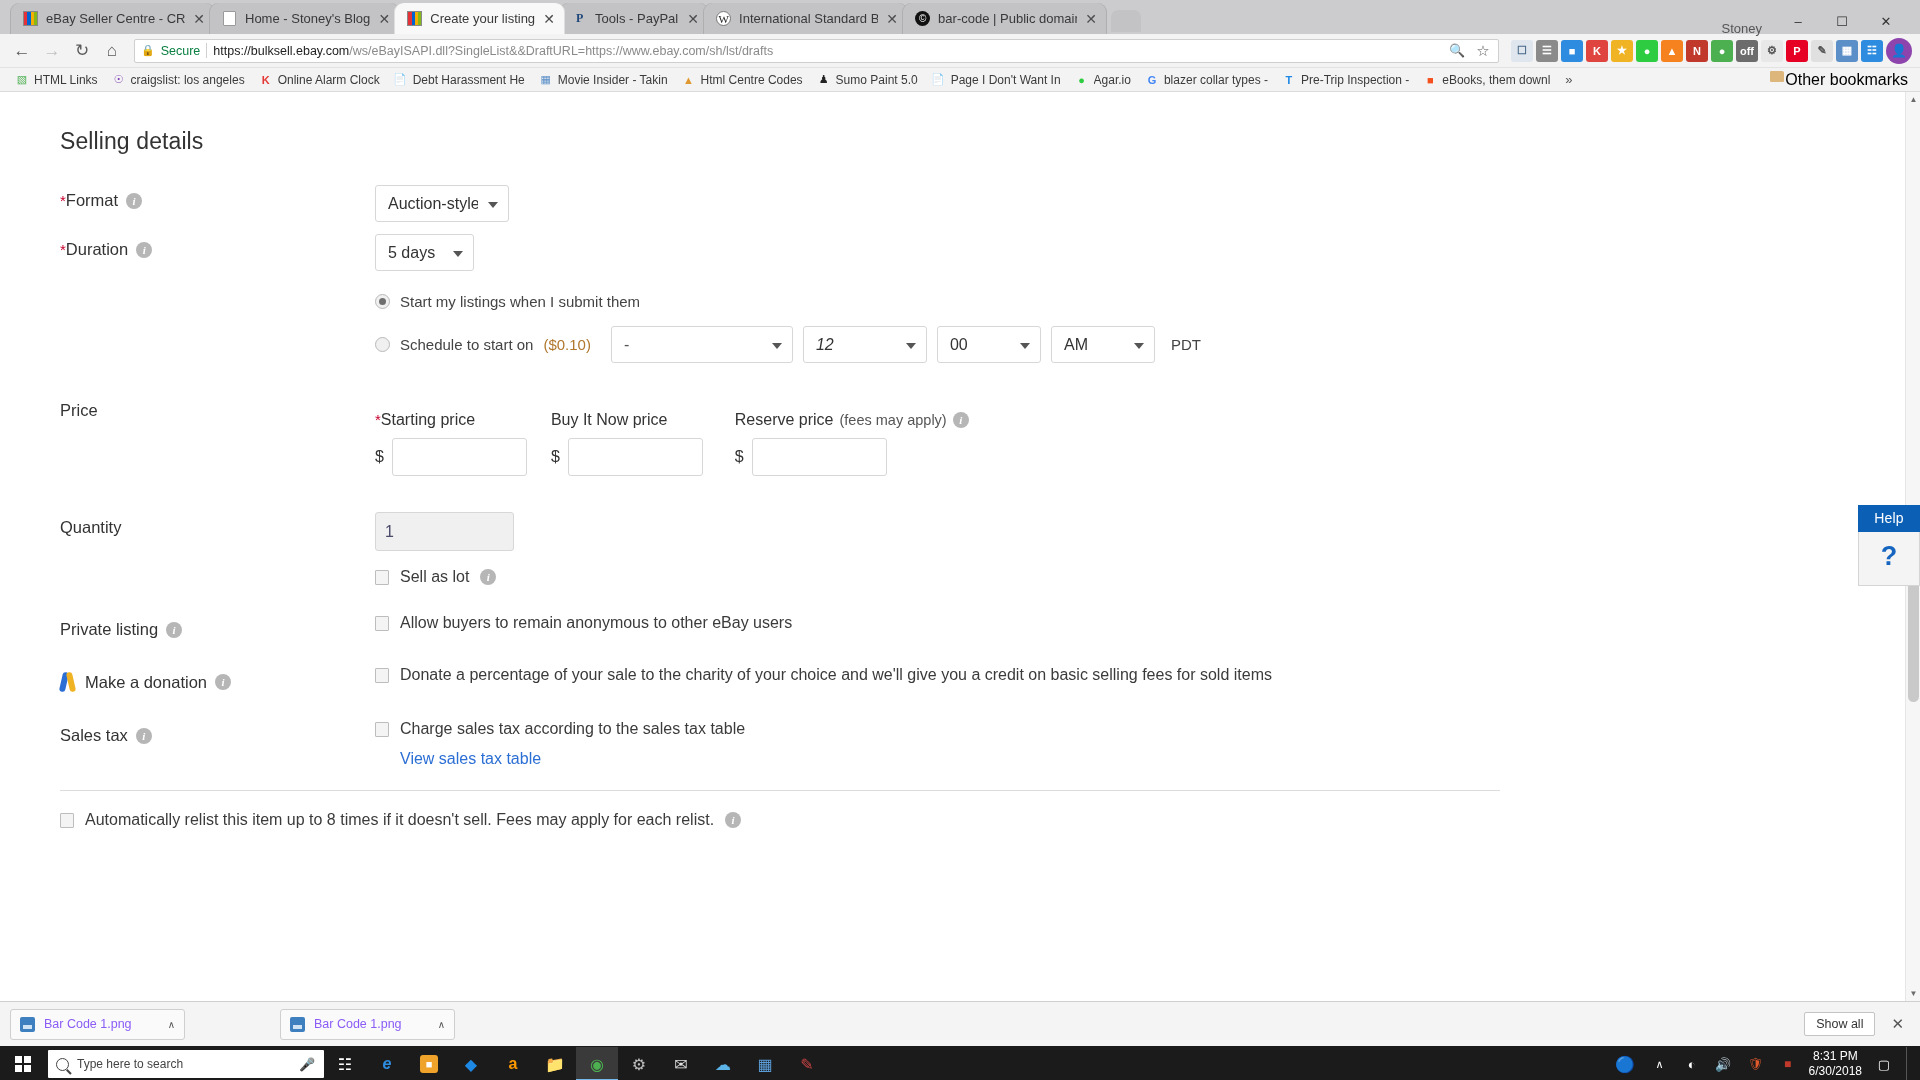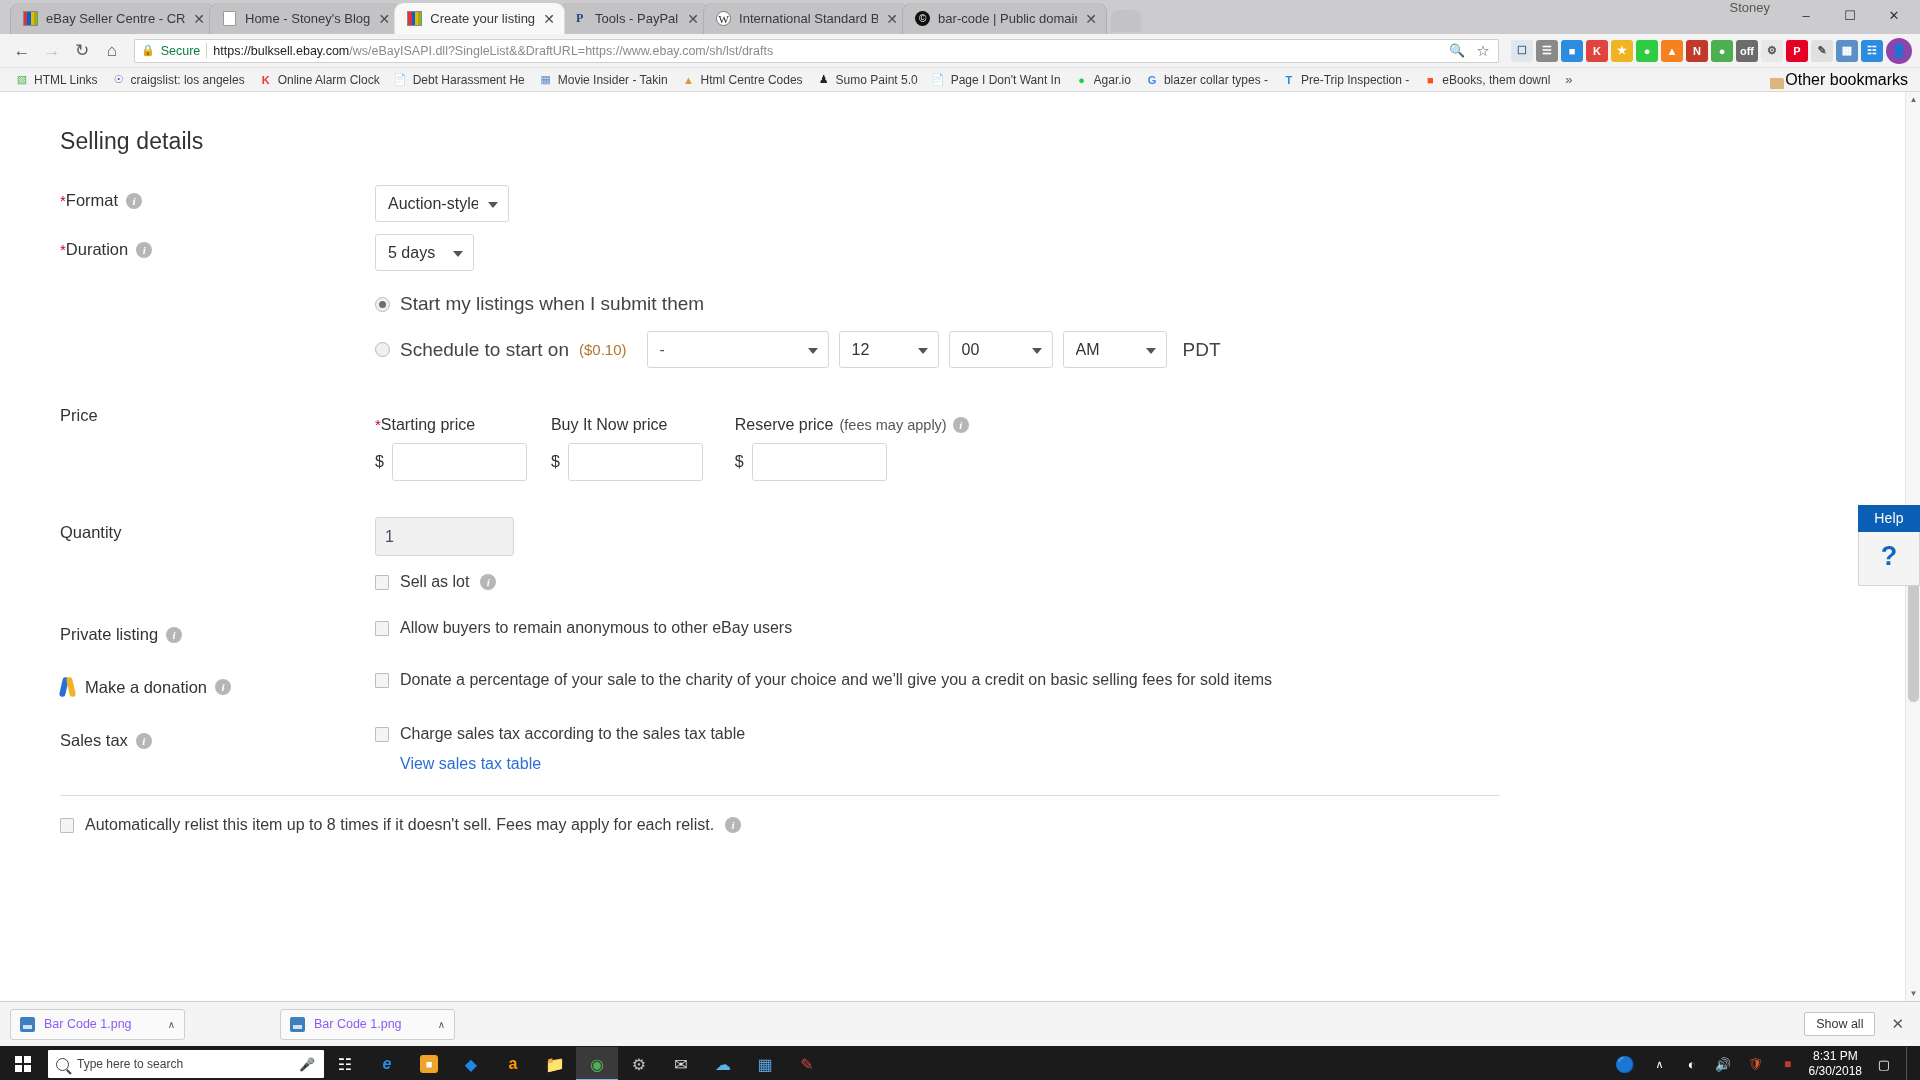--- a/index.html
+++ b/index.html
@@ -30,21 +30,21 @@
   }
   .tab .ttl{
     flex:1 1 auto; font-size:13px; color:#39393b; white-space:nowrap;
     overflow:hidden; text-overflow:clip; line-height:17px;
   }
   .tab .xbtn{ font-size:14px; color:#4c4c4e; flex:0 0 14px; text-align:center; line-height:14px; }
   .newtab{
     width:30px;height:22px;margin-left:10px;margin-bottom:2px;
     background:#c3c3c5; border-radius:7px 7px 0 0;
   }
-  .winbar{ position:absolute; right:4px; top:0; height:36px; display:flex; align-items:flex-start; }
+  .winbar{ position:absolute; right:12px; top:0; height:36px; display:flex; align-items:flex-end; }
   .usertag{ font-size:13px;color:#555; margin-right:14px; }
   .wbtn{ width:44px;height:30px; display:flex;align-items:center;justify-content:center;
          font-size:13px; color:#333; }
 
   
   .fav-ebay{ width:15px;height:15px;background:#fff;position:relative;border:1px solid #888;}
   .fav-ebay span{position:absolute;top:0;bottom:0;width:25%;}
   .fav-ebay span:nth-child(1){left:0;background:#e53238;}
   .fav-ebay span:nth-child(2){left:25%;background:#0064d2;}
   .fav-ebay span:nth-child(3){left:50%;background:#f5af02;}
@@ -84,21 +84,21 @@
   
   .bookmarks{
     height:24px; background:#f3f3f3; display:flex; align-items:center;
     padding:0 8px; gap:0px; border-bottom:1px solid #dadada; overflow:hidden;
     position:relative;
   }
   .bm{ display:flex;align-items:center;gap:5px; padding:0 7px; height:20px; white-space:nowrap; }
   .bm .bi{ width:14px;height:14px;display:flex;align-items:center;justify-content:center;font-size:11px; }
   .bm .bl{ font-size:12px;color:#3b3b3b; max-width:118px; overflow:hidden; text-overflow:clip; }
   .bm-more{ font-size:13px;color:#555; padding:0 8px; }
-  .bm-other{ margin-left:auto; display:flex;align-items:flex-end;gap:1px; padding-right:4px; }
+  .bm-other{ margin-left:auto; display:flex;align-items:flex-start;gap:1px; padding-right:4px; }
   .folder{ width:14px;height:11px;background:#dcb67a;border-radius:1px 2px 1px 1px; }
 
   
   .page{ position:relative; height:calc(1080px - 34px - 34px - 24px - 45px - 34px); background:#fff; overflow:hidden; }
   .content{ padding:36px 0 0 60px; position:relative; }
 
   h1.section{
     font-size:23px; font-weight:normal; color:#333; letter-spacing:.1px; margin-bottom:30px;
   }
   .row{ display:flex; align-items:flex-start; margin-bottom:4px; }
@@ -130,21 +130,21 @@
 
   .radio-line{ display:flex; align-items:center; gap:10px; margin-bottom:16px; }
   .radio{
     width:15px;height:15px;border-radius:50%;border:1px solid #b9b9b9;background:#f0f0f0;
     position:relative; flex:0 0 15px;
   }
   .radio.on::after{
     content:""; position:absolute; left:3px; top:3px; width:7px;height:7px;
     border-radius:50%; background:#6f6f6f;
   }
-  .radio-txt{ font-size:19px; color:#444; }
+  .radio-txt{ font-size:15px; color:#444; }
   .fee{ font-size:15px; color:#b0772d; }
 
   .pricecols{ display:flex; gap:24px; align-items:flex-start;margin-top:16px; }
   .pricecol .caption{ font-size:16px; color:#333; margin-bottom:9px; display:flex; align-items:center; gap:6px; }
   .pricecol .sub{ font-size:14.5px; color:#555; }
   .moneyrow{ display:flex; align-items:center; gap:8px; }
   .dollar{ font-size:16px; color:#333; }
   .tbox{
     height:38px; border:1px solid #d7d7d7; border-radius:3px; background:#fff;
     font-size:16px; padding:0 9px; font-family:"Liberation Sans", sans-serif; color:#333;
@@ -436,21 +436,21 @@
           <span class="radio"></span>
           <span class="radio-txt">Schedule to start on</span>
           <span class="fee">($0.10)</span>
 
           <span class="selwrap" style="margin-left:10px;">
             <select class="sel" style="width:182px;color:#555;">
               <option>-</option>
             </select>
           </span>
           <span class="selwrap">
-            <select class="sel" style="width:100px;">
+            <select class="sel" style="width:124px;font-style:italic;">
               <option>12</option>
             </select>
           </span>
           <span class="selwrap">
             <select class="sel" style="width:104px;">
               <option>00</option>
             </select>
           </span>
           <span class="selwrap">
             <select class="sel" style="width:104px;">

